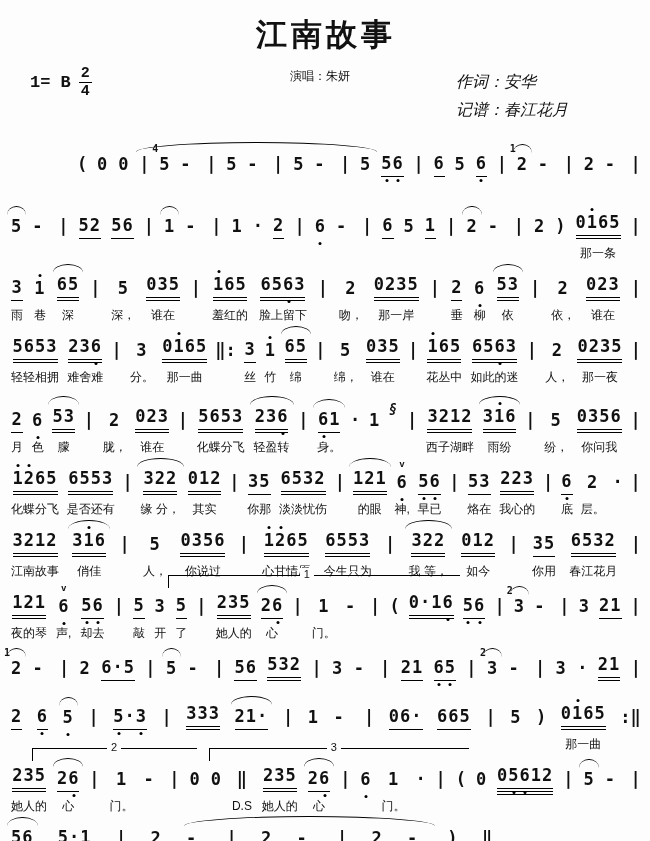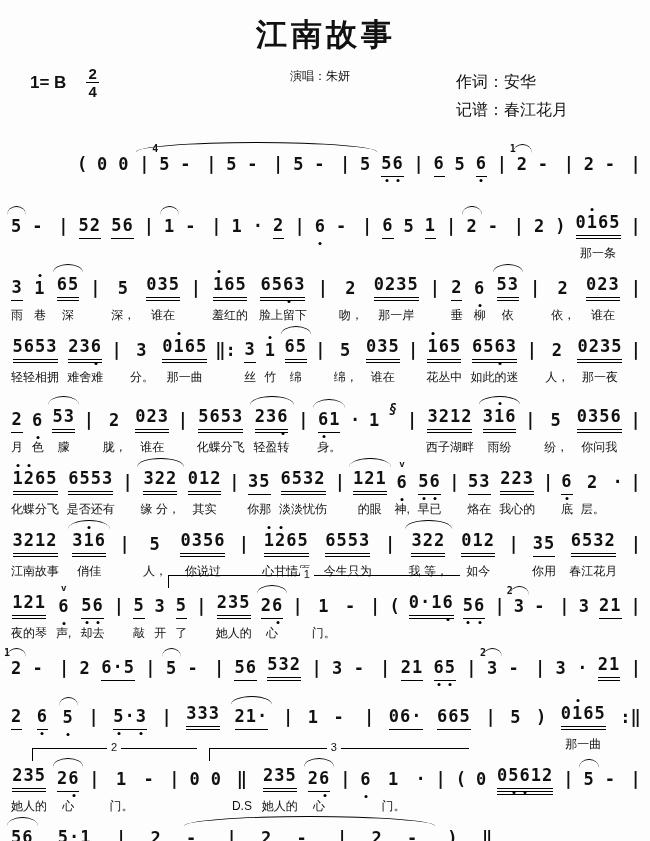--- a/index.html
+++ b/index.html
@@ -1,26 +1,26 @@
 <!DOCTYPE html>
 <html><head>
 <meta charset="utf-8">
 <style>
   html,body{margin:0;padding:0;background:#fff;}
   body{width:650px;font-family:"Liberation Sans",sans-serif;color:#111;}
   .sheet{width:650px;min-height:841px;background:#fdfdfd;box-sizing:border-box;padding:6px 6px 4px 8px;position:relative;}
   
   .title{ text-align:center;font-size:31px;font-weight:bold;letter-spacing:4px;margin-top:8px;}
   .meta-row{position:relative;height:78px;margin-top:4px;}
-  .keysig{position:absolute;left:22px;top:6px;font-size:17px;font-weight:bold;font-family:Liberation Sans, sans-serif;display:flex;align-items:center;gap:20px;}
+  .keysig{position:absolute;left:22px;top:6px;font-size:17px;font-weight:bold;font-family:Liberation Mono, monospace;display:flex;align-items:center;gap:8px;}
   .ts{display:inline-flex;flex-direction:column;align-items:center;line-height:1;font-size:15px;}
   .ts b{border-bottom:1.5px solid #000;padding:0 2px 1px;}
   .ts i{font-style:normal;padding-top:1px;}
   .singer{position:absolute;left:282px;top:8px;font-size:12px;}
-  .credits{position:absolute;left:448px;top:8px;font-size:16px;line-height:1.75;}
+  .credits{position:absolute;left:448px;top:8px;font-size:16px;line-height:1.75;font-style:italic;}
   
   .score{margin-top:14px;}
   .line{display:flex;justify-content:space-between;align-items:flex-end;position:relative;margin:0 2px 12px 2px;}
   .line.indent{padding-left:66px;}
   .line.short{width:76%;}
   .line.noly{margin-bottom:21px;}
   .tok{display:inline-flex;flex-direction:column;align-items:center;position:relative;padding:0 1px;}
   .note{font-family:"DejaVu Sans Mono",monospace;font-weight:bold;font-size:17px;line-height:22px;letter-spacing:1px;white-space:nowrap;padding-bottom:2px;}
   .u1 .note{border-bottom:1.5px solid #000;}
   .u2 .note{border-bottom:4px double #000;}

